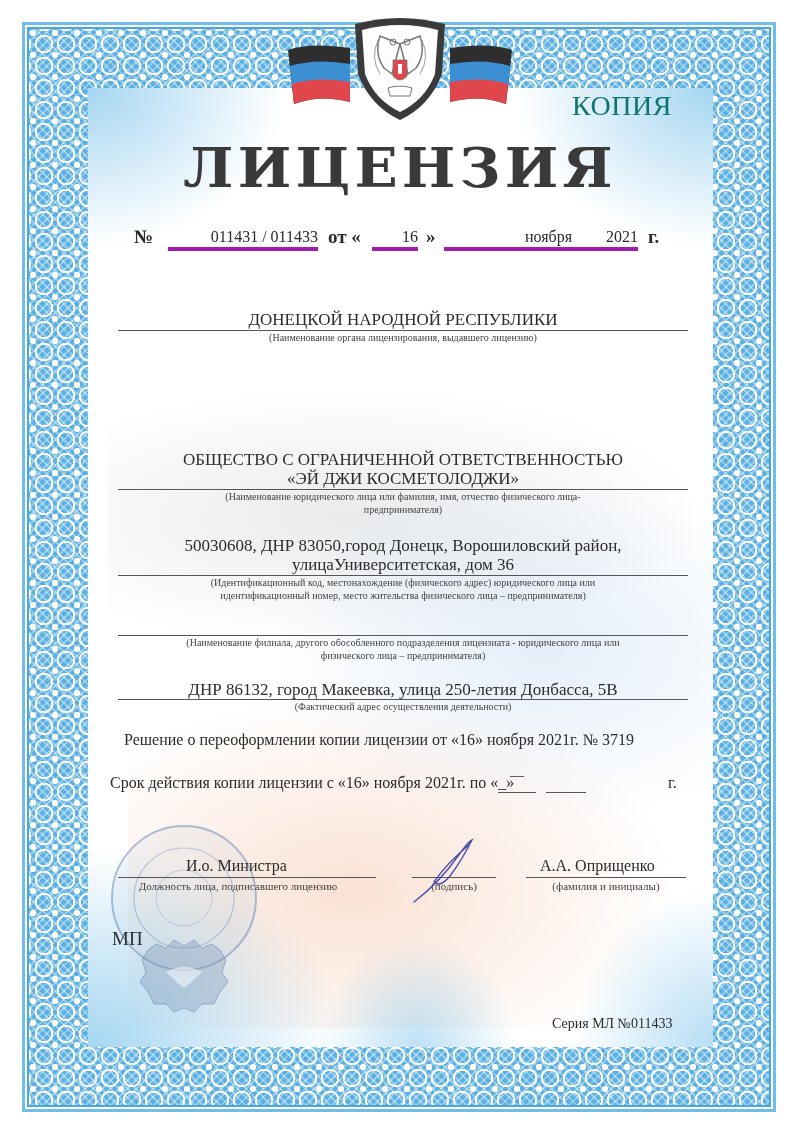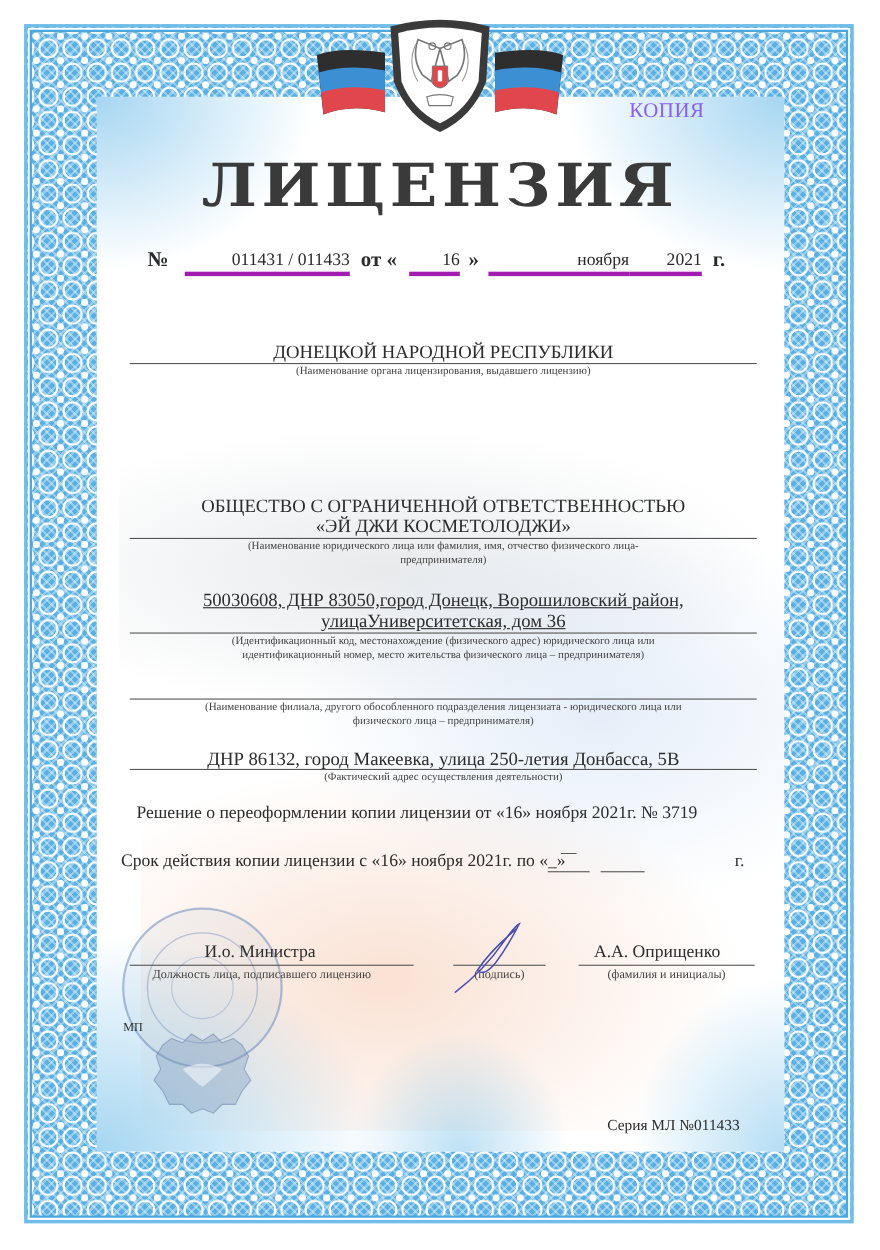--- a/index.html
+++ b/index.html
@@ -41,21 +41,21 @@
     background: radial-gradient(ellipse at 40% 50%, rgba(150,160,170,0.22), rgba(150,160,170,0) 70%); }
   .wash-blue { left:180px; top:380px; width:460px; height:360px;
     background: radial-gradient(ellipse at 60% 50%, rgba(110,160,220,0.18), rgba(110,160,220,0) 70%); }
   .wash-peach { left:40px; top:600px; width:560px; height:340px;
     background: radial-gradient(ellipse at 40% 60%, rgba(240,170,130,0.35), rgba(240,170,130,0) 68%); }
 
   
   .emblem { position:absolute; left:280px; top:14px; width:240px; height:108px; }
 
   .abs { position:absolute; }
-  .kopiya { left:572px; top:90px; font-size:19px; letter-spacing:0.5px; color:#8b5cf6; }
+  .kopiya { left:572px; top:90px; font-size:28px; letter-spacing:0.5px; color:#0f766e; }
   .title { left:0; width:800px; top:136px; text-align:center; font-size:54px; font-weight:bold;
     letter-spacing:4px; color:#3a3a3a; font-family:"DejaVu Serif", serif; transform:scaleX(1.05); }
 
   .numline { top:224px; left:134px; width:540px; height:28px; font-size:16px; }
   .numline .lbl { position:absolute; font-weight:bold; font-size:19px; top:2px; }
   .numline .fld { position:absolute; top:4px; font-size:16px; text-align:right; border-bottom:4px solid #a21caf; height:19px; }
 
   .center-block { position:absolute; left:118px; width:570px; text-align:center; }
   .main { font-size:17px; line-height:19px; color:#2c2c2c; }
   .rule { border-bottom:1px solid #555; }
@@ -135,21 +135,21 @@
   <div class="center-block" style="top:450px;">
     <div class="main rule" style="padding-bottom:1px;">
       <div>ОБЩЕСТВО С ОГРАНИЧЕННОЙ ОТВЕТСТВЕННОСТЬЮ</div>
       <div>«ЭЙ ДЖИ КОСМЕТОЛОДЖИ»</div>
     </div>
     <div class="caption">(Наименование юридического лица или фамилия, имя, отчество физического лица-</div>
     <div class="caption">предпринимателя)</div>
   </div>
 
   <div class="center-block" style="top:536px;">
-    <div class="main rule" style="padding-bottom:1px;text-decoration:underline;">
+    <div class="main rule" style="padding-bottom:1px;">
       <div>50030608, ДНР 83050,город Донецк, Ворошиловский район,</div>
       <div>улицаУниверситетская, дом 36</div>
     </div>
     <div class="caption">(Идентификационный код, местонахождение (физического адрес) юридического лица или</div>
     <div class="caption">идентификационный номер, место жительства физического лица – предпринимателя)</div>
   </div>
 
   <div class="center-block" style="top:617px;">
     <div class="main rule" style="height:18px;"></div>
     <div class="caption">(Наименование филиала, другого обособленного подразделения лицензиата - юридического лица или</div>
@@ -186,16 +186,16 @@
   <div class="sig-line" style="left:412px;top:877px;width:84px;"></div>
   <div class="sig-cap" style="left:412px;top:880px;width:84px;">(подпись)</div>
   <svg class="abs" style="left:410px;top:836px;" width="80" height="70" viewBox="0 0 80 70" xmlns="http://www.w3.org/2000/svg">
     <path d="M4 66 Q30 46 48 20 Q58 6 62 4 Q52 24 40 40 Q30 52 24 46 Q36 28 60 8" fill="none" stroke="#4a4fb0" stroke-width="1.4" stroke-linecap="round"></path>
   </svg>
 
   <div class="line-text" style="left:540px;top:857px;">А.А. Оприщенко</div>
   <div class="sig-line" style="left:526px;top:877px;width:160px;"></div>
   <div class="sig-cap" style="left:526px;top:880px;width:160px;">(фамилия и инициалы)</div>
 
-  <div class="line-text" style="left:112px;top:928px;font-size:11px;">МП</div>
+  <div class="line-text" style="left:112px;top:928px;font-size:19px;">МП</div>
 
   <div class="line-text" style="left:552px;top:1016px;font-size:14px;">Серия МЛ №011433</div>
 </div>
 
 </body></html>

